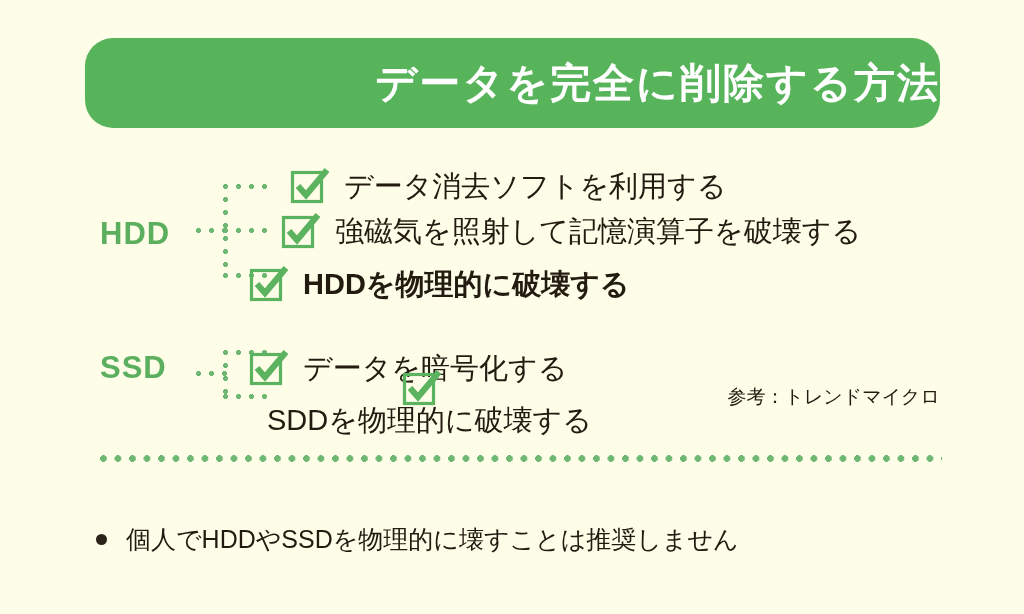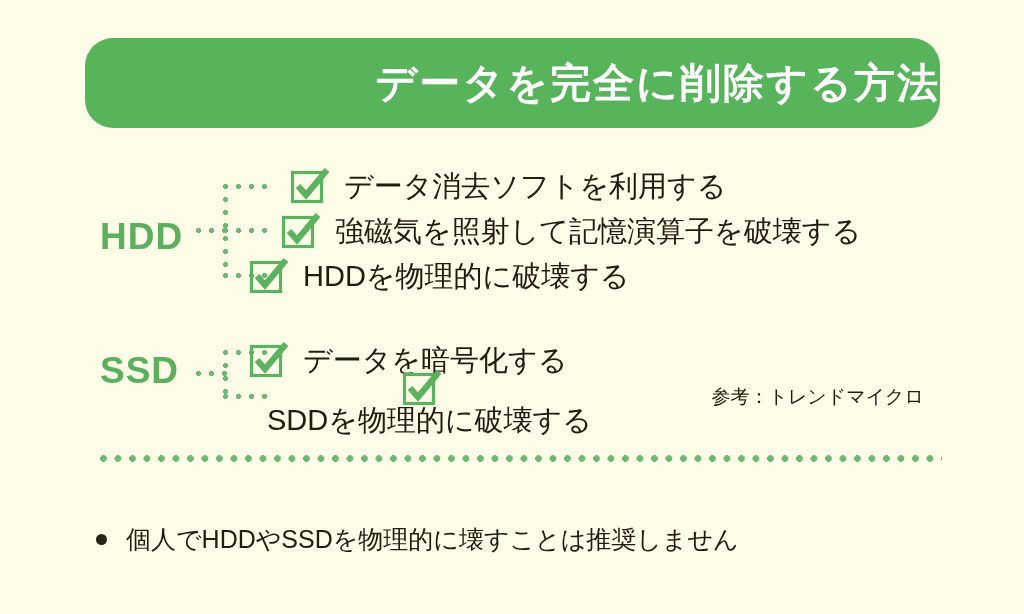--- a/index.html
+++ b/index.html
@@ -51,21 +51,21 @@
   }
   #group-hdd { top: 160px; height: 145px; }
   #group-ssd { top: 326px; height: 100px; }
 
   .group-label {
     position: absolute;
     left: 100px;
     width: 92px;
     text-align: left;
     color: #5baf5f;
-    font-size: 37px;
+    font-size: 31px;
     font-weight: bold;
     letter-spacing: 1px;
     line-height: 1;
   }
   #group-hdd .group-label { top: 58px; }
   #group-ssd .group-label { top: 26px; }
 
   
   .connector {
     position: absolute;
@@ -117,21 +117,21 @@
     margin-left: 18px;
     color: #231a10;
     font-size: 29px;
     line-height: 1;
     white-space: nowrap;
   }
 
   
   .source-note {
     position: absolute;
-    right: 100px;
+    right: 84px;
     top: 387px;
     color: #231a10;
     font-size: 19px;
     line-height: 1;
     white-space: nowrap;
   }
 
   
   .divider {
     position: absolute;
@@ -207,21 +207,21 @@
     <div class="check-row" style="top:51px;padding-left:32px;">
       <span class="checkbox-icon">
         <svg width="36" height="36" viewBox="0 0 36 36" aria-hidden="true">
           <rect x="2.5" y="4.5" width="29" height="29" fill="none" stroke="#5bb35f" stroke-width="3.2"></rect>
           <path d="M8 18 L16 27 L37 2" fill="none" stroke="#5bb35f" stroke-width="6.2" stroke-linecap="butt" stroke-linejoin="miter"></path>
         </svg>
       </span>
       <span class="check-label">強磁気を照射して記憶演算子を破壊する</span>
     </div>
 
-    <div class="check-row" style="top:96px;">
+    <div class="check-row" style="top:104px;font-weight:bold;">
       <span class="checkbox-icon">
         <svg width="36" height="36" viewBox="0 0 36 36" aria-hidden="true">
           <rect x="2.5" y="4.5" width="29" height="29" fill="none" stroke="#5bb35f" stroke-width="3.2"></rect>
           <path d="M8 18 L16 27 L37 2" fill="none" stroke="#5bb35f" stroke-width="6.2" stroke-linecap="butt" stroke-linejoin="miter"></path>
         </svg>
       </span>
       <span class="check-label">HDDを物理的に破壊する</span>
     </div>
 
   </div>
@@ -230,21 +230,21 @@
 
     <div class="group-label">SSD</div>
 
     <div class="connector">
       <div class="conn-stem" style="top:45px;"></div>
       <div class="conn-spine" style="top:24px; height:48px;"></div>
       <div class="conn-branch" style="top:24px;"></div>
       <div class="conn-branch" style="top:68px;"></div>
     </div>
 
-    <div class="check-row" style="top:14px;">
+    <div class="check-row" style="top:22px;">
       <span class="checkbox-icon">
         <svg width="36" height="36" viewBox="0 0 36 36" aria-hidden="true">
           <rect x="2.5" y="4.5" width="29" height="29" fill="none" stroke="#5bb35f" stroke-width="3.2"></rect>
           <path d="M8 18 L16 27 L37 2" fill="none" stroke="#5bb35f" stroke-width="6.2" stroke-linecap="butt" stroke-linejoin="miter"></path>
         </svg>
       </span>
       <span class="check-label">データを暗号化する</span>
     </div>
 
     <div class="check-row" style="top:44px;flex-direction:column;">

